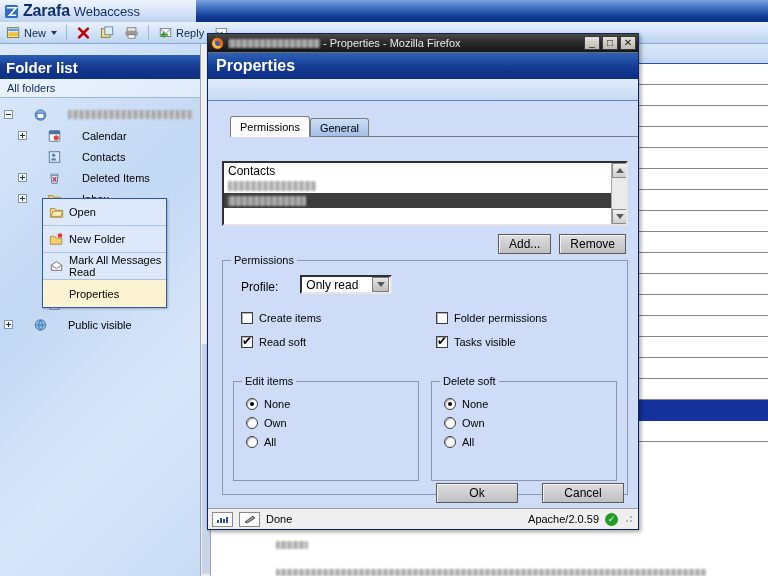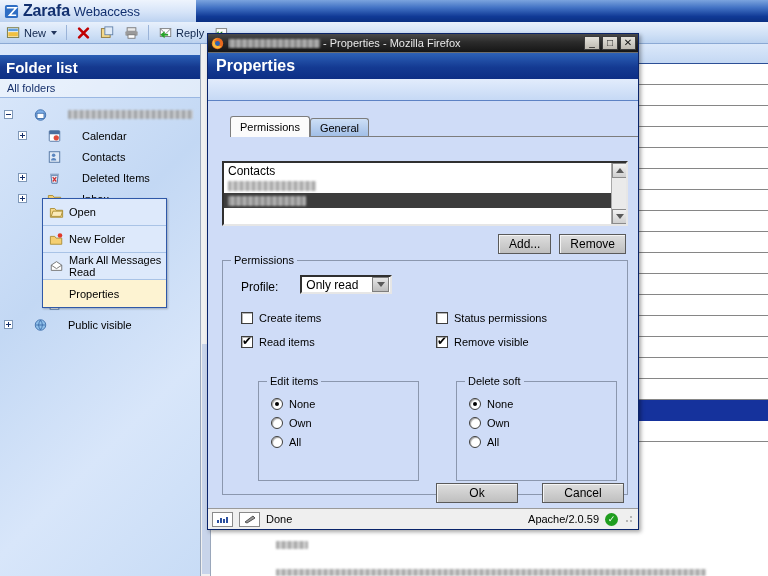--- a/index.html
+++ b/index.html
@@ -181,21 +181,21 @@
 
   .checkgrid { position: relative; margin: 12px 0 0 8px; height: 72px; }
   .cbrow { display: flex; align-items: center; gap: 6px; height: 24px; font-size: 11px; }
   .cb { width: 12px; height: 12px; background: #fff; border: 1px solid #3e3e3e;
     box-shadow: inset 1px 1px 0 #b5b5b5; position: relative; flex: 0 0 auto; cursor: pointer;}
   .cb.checked::after { content: "✔"; position: absolute; left: 0px; top: -3px; font-size: 12px; color: #000; }
   .col-left { position: absolute; left: 0; top: 0; width: 195px; }
   .col-right { position: absolute; left: 195px; top: 0; width: 200px; }
 
   .radiogroups { position: absolute; left: 10px; right: 10px; top: 120px; display: flex; gap: 12px; }
-  .rg { flex: 1 1 0; border: 1px solid #8b97ae; height: 100px; position: relative; padding: 12px 0 0 12px; margin-left: 25px; }
+  .rg { flex: 1 1 0; border: 1px solid #8b97ae; height: 100px; position: relative; padding: 12px 0 0 12px; }
   .rg .legend { background: #cfdcf7; }
   .rbrow { display: flex; align-items: center; gap: 6px; height: 19px; font-size: 11px; }
   .rb { width: 12px; height: 12px; border-radius: 50%; background: #fff; border: 1px solid #3e3e3e;
     box-shadow: inset 1px 1px 1px #a8a8a8; position: relative; flex: 0 0 auto; cursor: pointer;}
   .rb.on::after { content:""; position:absolute; left:3px; top:3px; width:4px; height:4px; border-radius:50%; background:#000; }
 
   .dlg-foot { position: absolute; left: 0; right: 0; bottom: 0; height: 30px; display: flex;
     align-items: center; justify-content: center; gap: 22px; padding-right: 14px; }
   .foot-inner { position: absolute; right: 14px; display: flex; gap: 24px; }
   .btn-wide { width: 82px; text-align: center; padding: 2px 0; }
@@ -539,31 +539,31 @@
         </div>
 
         <div class="checkgrid">
           <div class="col-left" id="cb-left">
               <div class="cbrow">
                 <span class="cb"></span>
                 <span>Create items</span>
               </div>
               <div class="cbrow">
                 <span class="cb checked"></span>
-                <span>Read items</span>
+                <span>Read soft</span>
               </div>
             </div>
           <div class="col-right" id="cb-right">
               <div class="cbrow">
                 <span class="cb"></span>
-                <span>Status permissions</span>
+                <span>Folder permissions</span>
               </div>
               <div class="cbrow">
                 <span class="cb checked"></span>
-                <span>Remove visible</span>
+                <span>Tasks visible</span>
               </div>
             </div>
         </div>
 
         <div class="radiogroups">
           <div class="rg">
             <span class="legend">Edit items</span>
             <div id="rg-edit">
                 <div class="rbrow">
                   <span class="rb on"></span>

